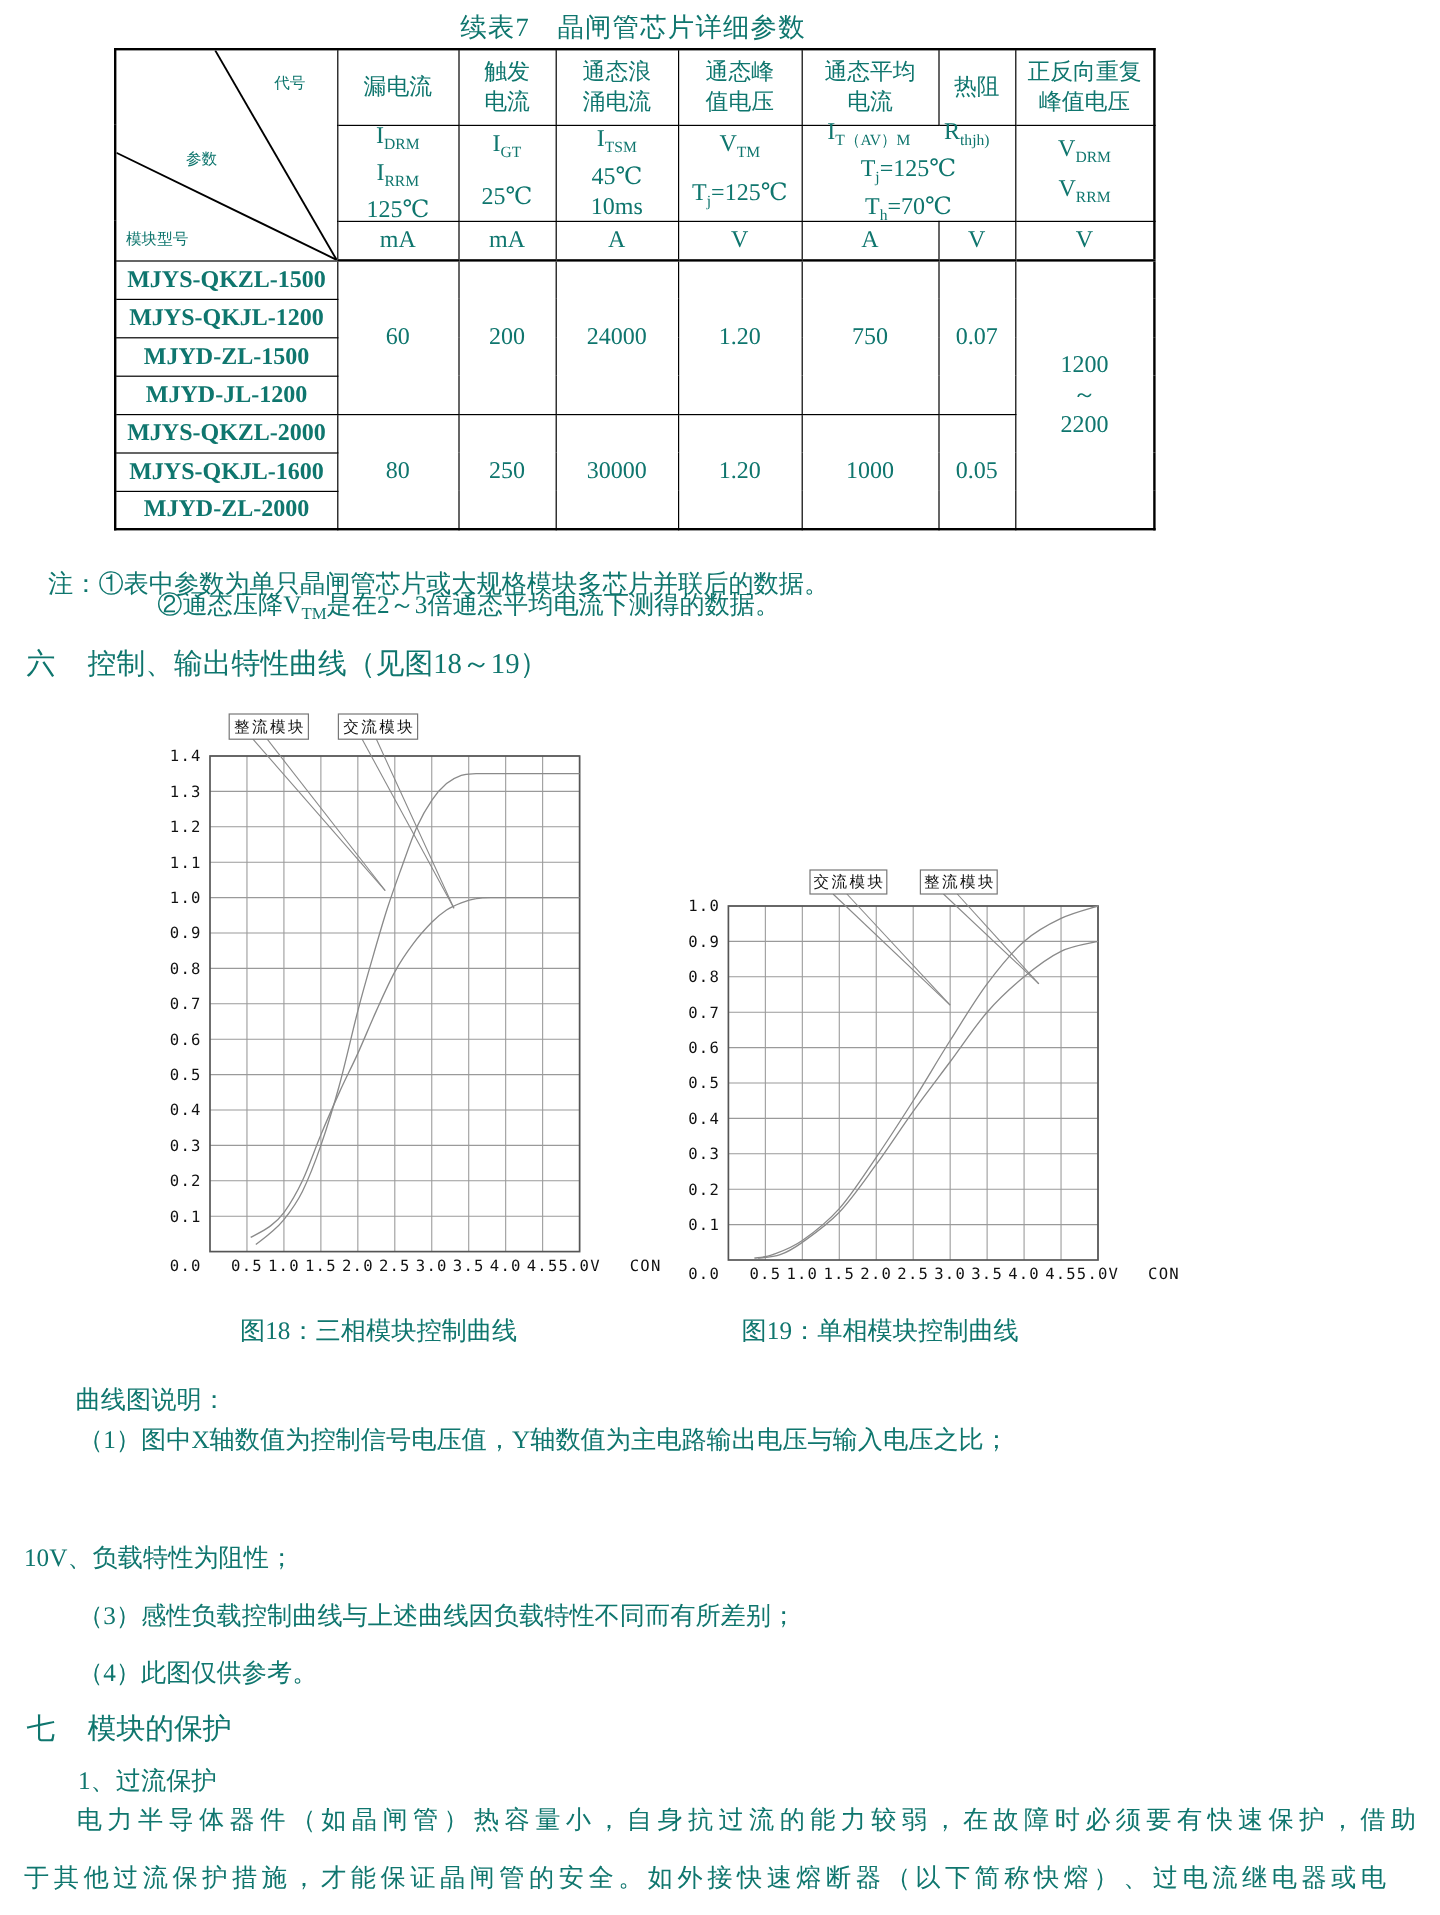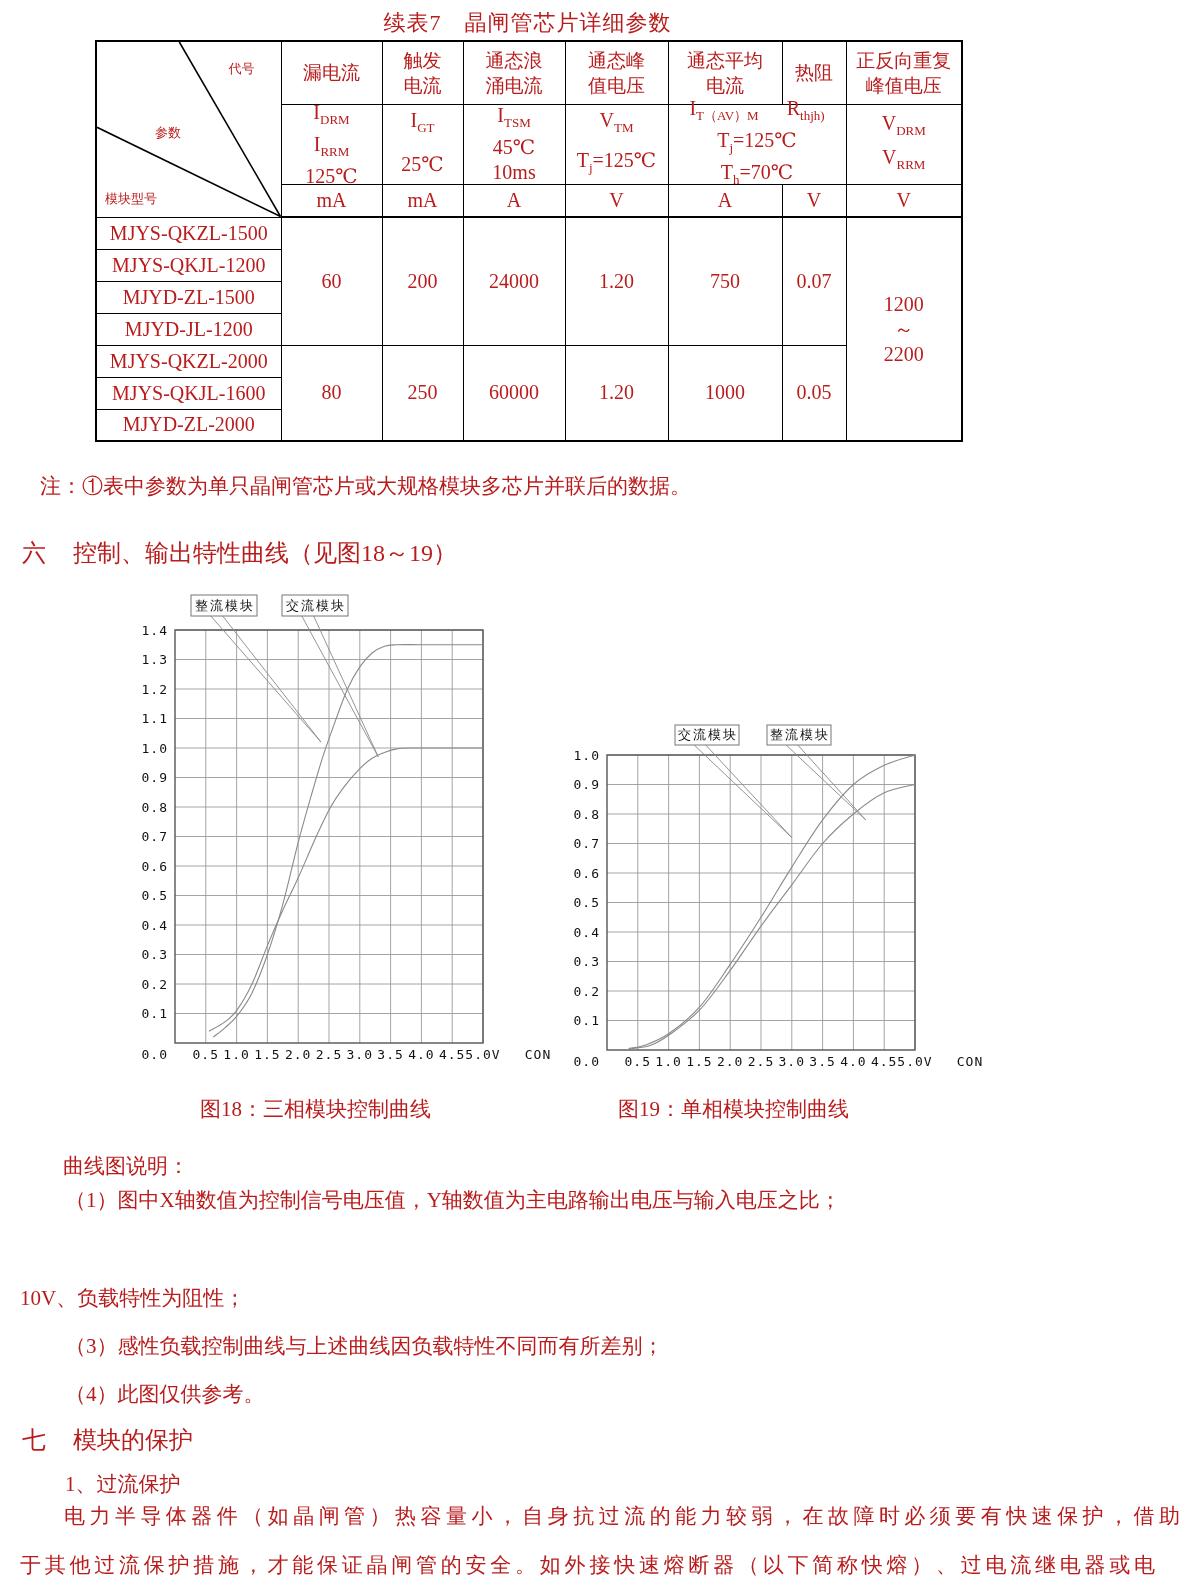--- a/index.html
+++ b/index.html
@@ -1,29 +1,29 @@
 <!DOCTYPE html>
 <html><head>
 <meta charset="utf-8">
 <style>
   html,body{margin:0;padding:0;background:#fff;}
   #page{position:relative;width:1200px;height:1596px;background:#fff;overflow:hidden;
-        font-family:"Liberation Serif","DejaVu Serif",serif;color:#b91c1c;}
+        font-family:"Liberation Serif","DejaVu Serif",serif;color:#0f766e;}
   .abs{position:absolute;}
   
   .title{left:95px;top:8px;width:865px;text-align:center;font-size:22px;letter-spacing:1px;}
   
   .twrap{left:95px;top:40px;}
   table.t{border-collapse:collapse;table-layout:fixed;width:866px;border:2px solid #000;}
   table.t td{border:1px solid #000;padding:0;text-align:center;font-size:20px;vertical-align:middle;}
   tr.h1{height:63px;} tr.h2{height:80px;} tr.h3{height:33px;} tr.br{height:32px;}
   tr.h1 td{font-size:19px;line-height:25px;}
   tr.h3 td{border-bottom:2px solid #000;}
   td.gt{border-top:2px solid #000;}
-  td.mcol{text-align:left;padding-left:8px;border-right:2px solid #000;font-size:19px;}
+  td.mcol{text-align:left;padding-left:8px;border-right:2px solid #000;font-size:19px;font-weight:bold;}
   td.corner{position:relative;border-right:2px solid #000;}
   td.corner svg{position:absolute;left:0;top:0;width:100%;height:100%;}
   .c-lab{position:absolute;font-size:13px;white-space:nowrap;}
   .c-top{top:14px;right:26px;} .c-mid{top:78px;left:58px;} .c-bot{bottom:6px;left:8px;}
   .symcol{display:flex;flex-direction:column;justify-content:center;height:78px;line-height:25px;}
   .symsb{display:flex;flex-direction:column;justify-content:space-between;height:78px;
          box-sizing:border-box;padding:4px 0 7px;}
   .symrow{display:flex;justify-content:center;gap:28px;}
   sub{font-size:13px;}
   .vr div{line-height:25px;}
@@ -173,36 +173,37 @@
       <tr class="br">
             <td class="mcol">MJYD-ZL-1500</td>
           </tr>
       <tr class="br">
             <td class="mcol">MJYD-JL-1200</td>
           </tr>
       <tr class="br">
         <td class="mcol gt">MJYS-QKZL-2000</td>
         <td class="gt" rowspan="3">80</td>
         <td class="gt" rowspan="3">250</td>
-        <td class="gt" rowspan="3">60000</td>
+        <td class="gt" rowspan="3">30000</td>
         <td class="gt" rowspan="3">1.20</td>
         <td class="gt" rowspan="3">1000</td>
         <td class="gt" rowspan="3">0.05</td>
       </tr>
       <tr class="br">
             <td class="mcol">MJYS-QKJL-1600</td>
           </tr>
       <tr class="br">
             <td class="mcol">MJYD-ZL-2000</td>
           </tr>
     </tbody>
       </table>
   </div>
 
   <div class="abs body21" style="left:40px;top:452px;margin-top:20px;">注：①表中参数为单只晶闸管芯片或大规格模块多芯片并联后的数据。</div>
+  <div class="abs body21" style="left:131px;top:490px;"><span>②通态压降V</span><sub style="font-size:14px;">TM</sub><span>是在2～3倍通态平均电流下测得的数据。</span></div>
 
   <div class="abs hdg" style="left:22px;top:537px;"><span>六</span><span class="htxt">控制、输出特性曲线（见图18～19）</span></div>
 
   <svg class="abs chart" style="left:130px;top:578px;" width="445" height="492" viewBox="0 0 445 492">
       <line x1="75.8" y1="52" x2="75.8" y2="465" class="grid"></line>
       <line x1="106.6" y1="52" x2="106.6" y2="465" class="grid"></line>
       <line x1="137.39999999999998" y1="52" x2="137.39999999999998" y2="465" class="grid"></line>
       <line x1="168.2" y1="52" x2="168.2" y2="465" class="grid"></line>
       <line x1="199" y1="52" x2="199" y2="465" class="grid"></line>
       <line x1="229.79999999999998" y1="52" x2="229.79999999999998" y2="465" class="grid"></line>

